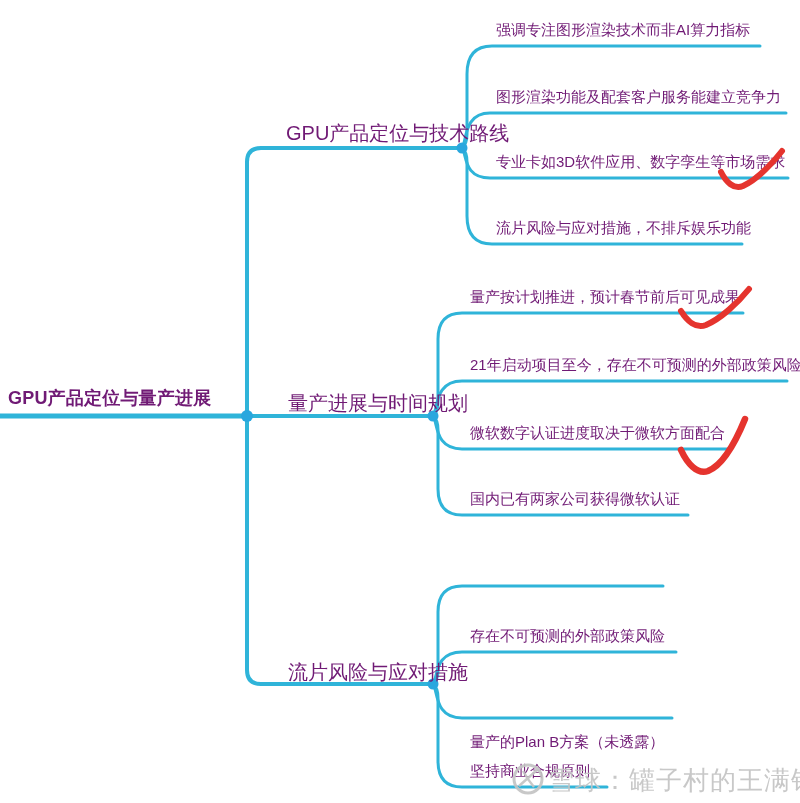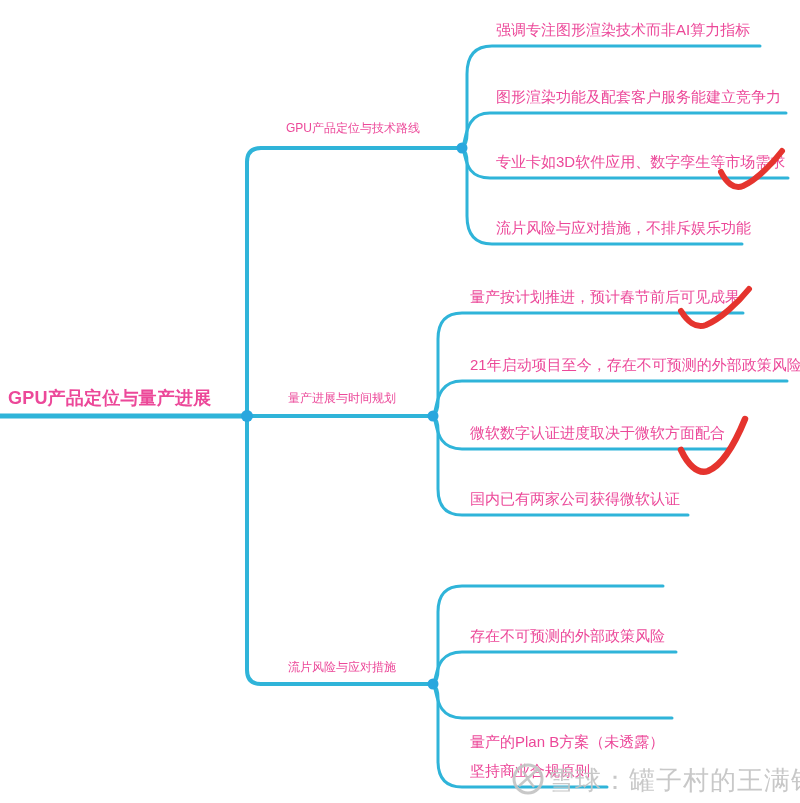--- a/index.html
+++ b/index.html
@@ -9,26 +9,26 @@
     background:#ffffff;
     overflow:hidden;
     font-family:"Liberation Sans", sans-serif;
   }
   svg.layer{position:absolute;left:0;top:0;}
   .lines-layer{z-index:1;}
   .overlay-layer{z-index:4;}
   .topic{
     position:absolute;
     white-space:nowrap;
-    color:#ec4899;
+    color:#701a75;
     z-index:2;
     cursor:default;
   }
   .root-label{font-size:18px;font-weight:700;letter-spacing:0.2px;}
-  .branch-label{font-size:12px;font-weight:500;}
+  .branch-label{font-size:20px;font-weight:500;}
   .leaf-label{font-size:15px;font-weight:500;}
   .watermark-text{
     position:absolute;
     left:548px;top:763px;
     font-size:26px;
     font-weight:400;
     letter-spacing:1px;
     color:rgba(195,195,195,0.92);
     white-space:nowrap;
     z-index:5;

